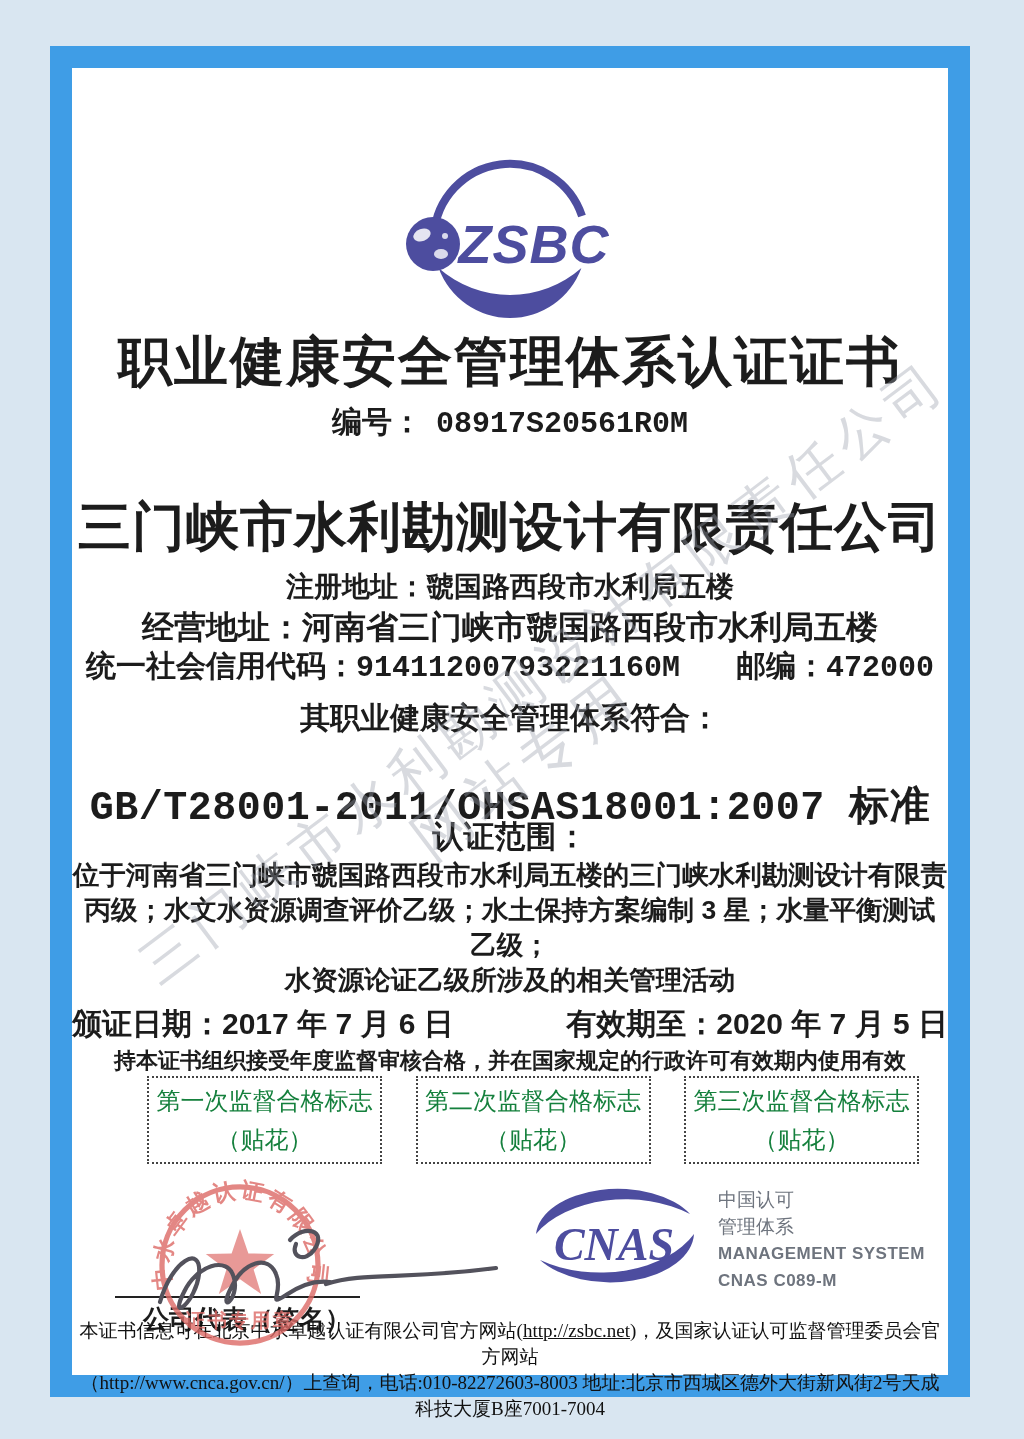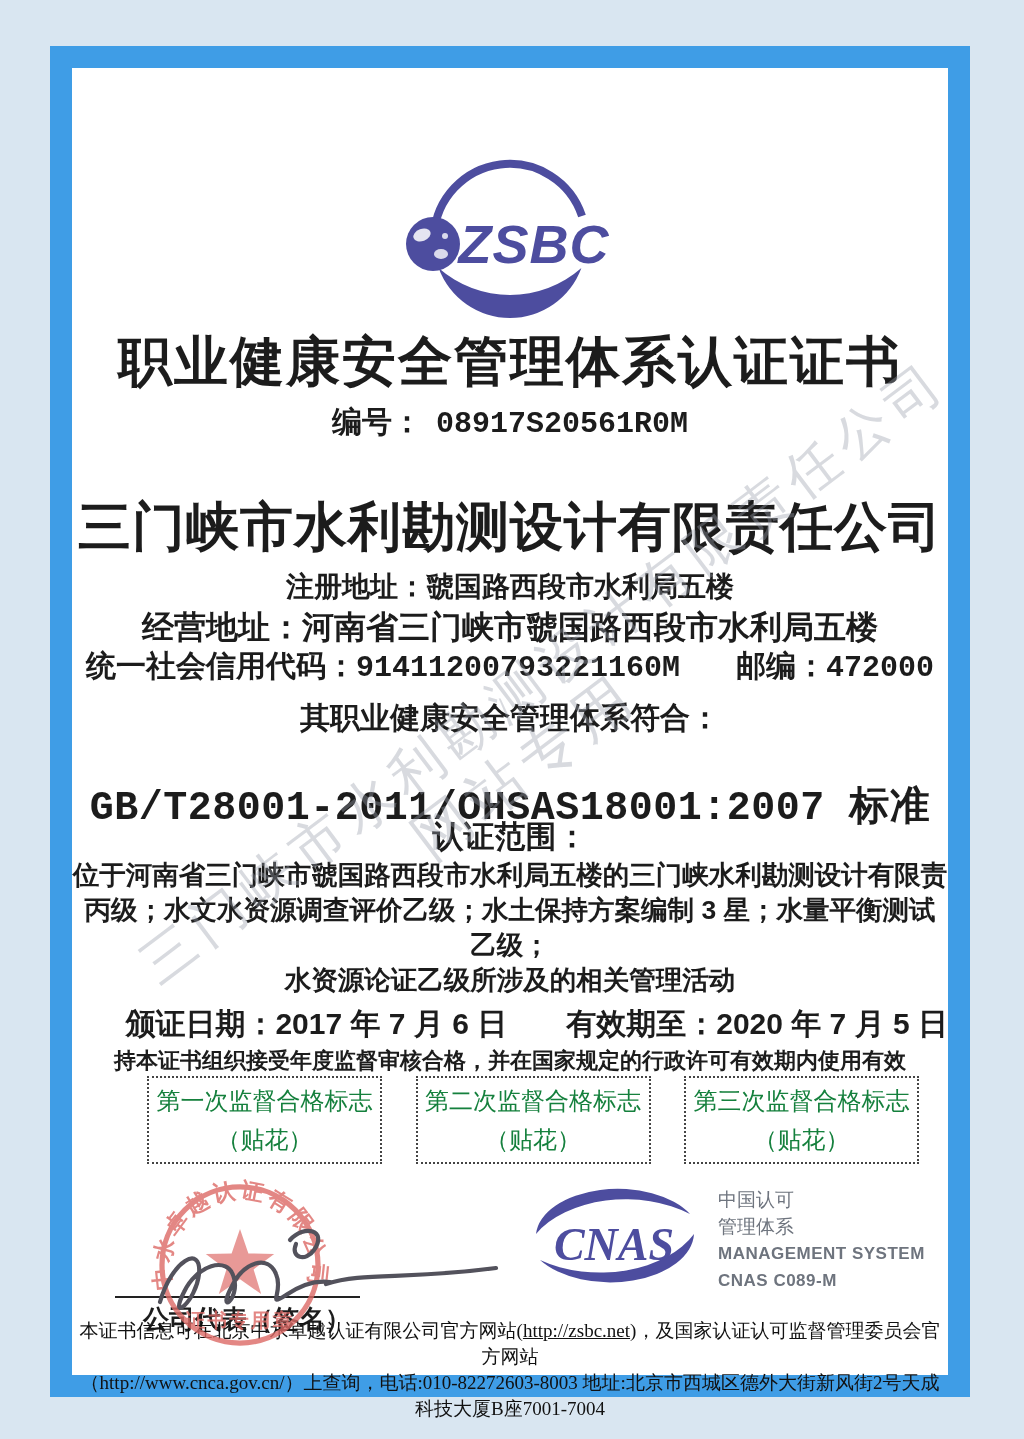--- a/index.html
+++ b/index.html
@@ -36,21 +36,21 @@
   .hereby{top:384px;font-size:30px;font-weight:700;letter-spacing:6px;z-index:2;}
   .company{top:424px;font-size:53px;font-weight:900;letter-spacing:1px;z-index:2;}
   .reg{top:500px;font-size:28px;font-weight:700;z-index:2;}
   .biz{top:538px;font-size:32px;font-weight:700;z-index:2;}
   .credit{top:578px;font-size:30px;font-weight:700;z-index:2;}
   .credit .gap{display:inline-block;width:56px;}
   .conform{top:630px;font-size:30px;font-weight:700;z-index:2;}
   .standard{top:666px;font-size:40px;font-weight:700;letter-spacing:.5px;z-index:2;}
   .scope-label{top:748px;font-size:31px;font-weight:700;z-index:2;}
   .scope{top:790px;font-size:26.5px;font-weight:700;line-height:35px;z-index:2;}
-  .dates{top:936px;font-size:30px;font-weight:700;z-index:2;display:flex;justify-content:flex-end;gap:59px;left:0;right:0;}
+  .dates{top:936px;font-size:30px;font-weight:700;z-index:2;display:flex;justify-content:space-between;gap:40px;left:0;right:0;}
   .note{top:978px;font-size:22px;font-weight:700;z-index:2;}
 
   .boxes{top:1008px;left:75px;width:772px;display:flex;justify-content:space-between;z-index:2;}
   .supbox{
     width:235px;height:88px;border:2px dotted #444;box-sizing:border-box;
     display:flex;flex-direction:column;align-items:center;justify-content:center;gap:7px;
     font-family:"Liberation Serif", serif;font-size:24px;color:#15803d;background:transparent;
   }
 
   .seal{left:78px;top:1107px;width:180px;height:180px;z-index:6;opacity:.8;}

